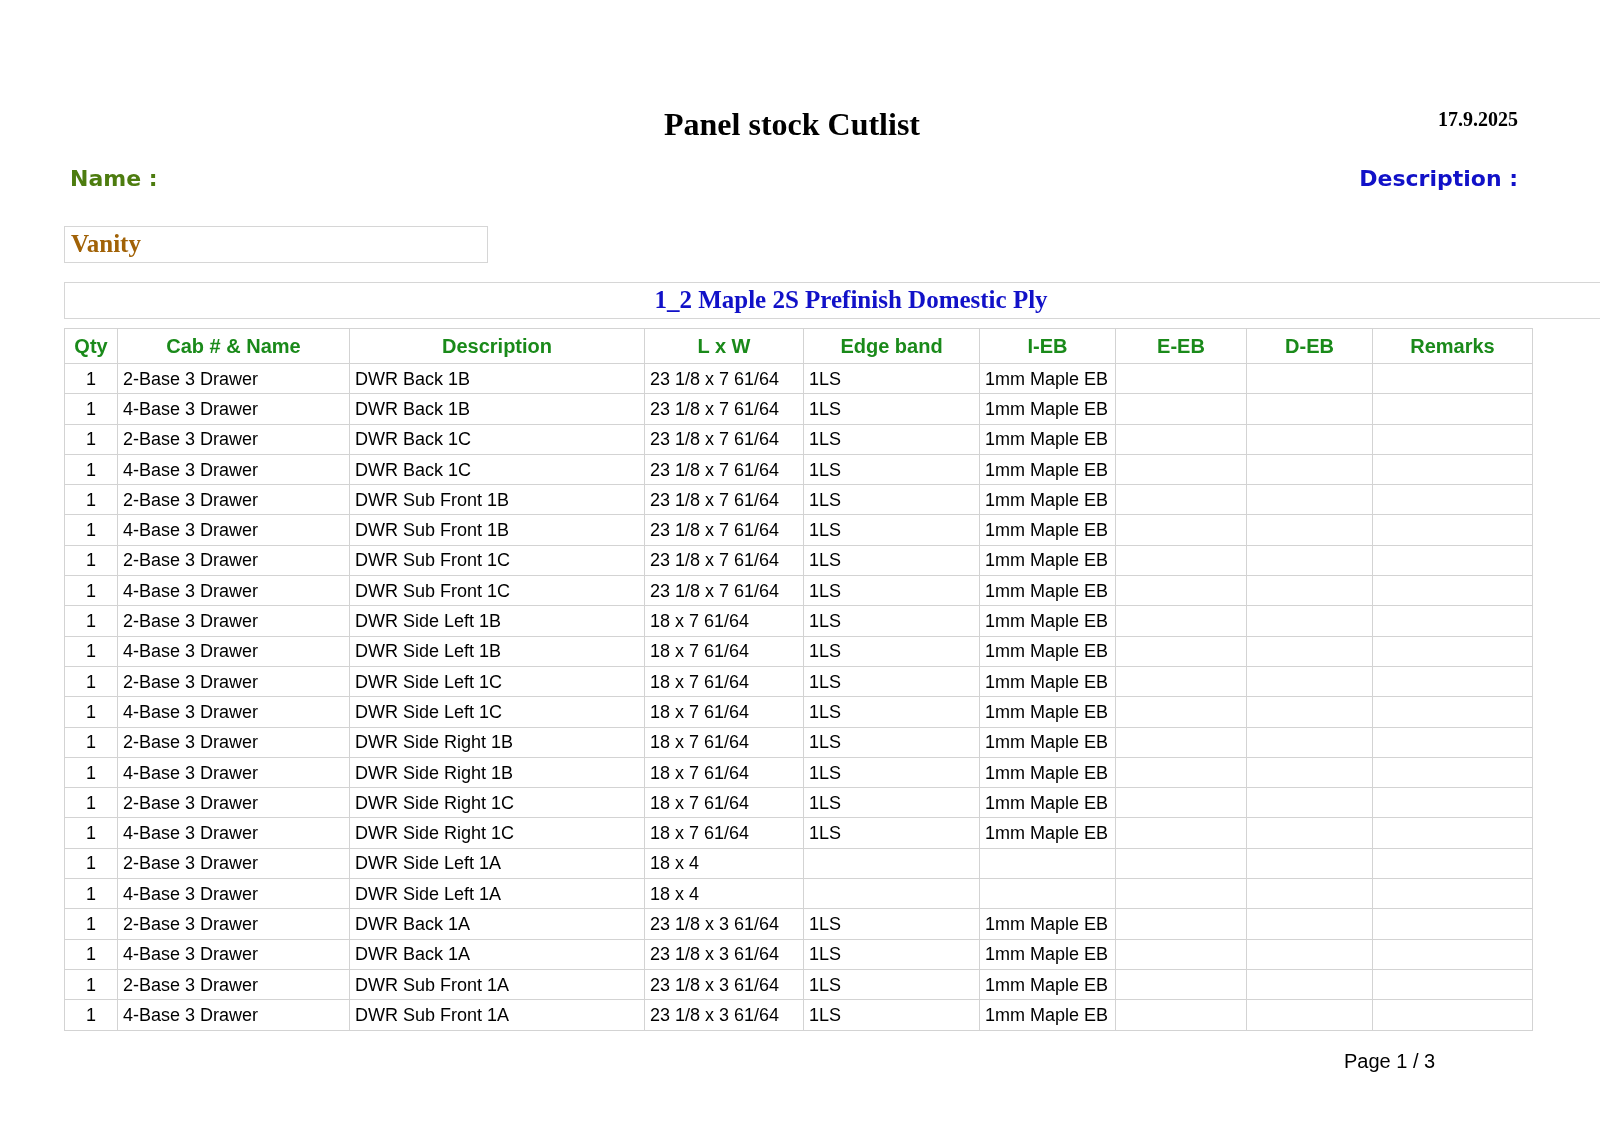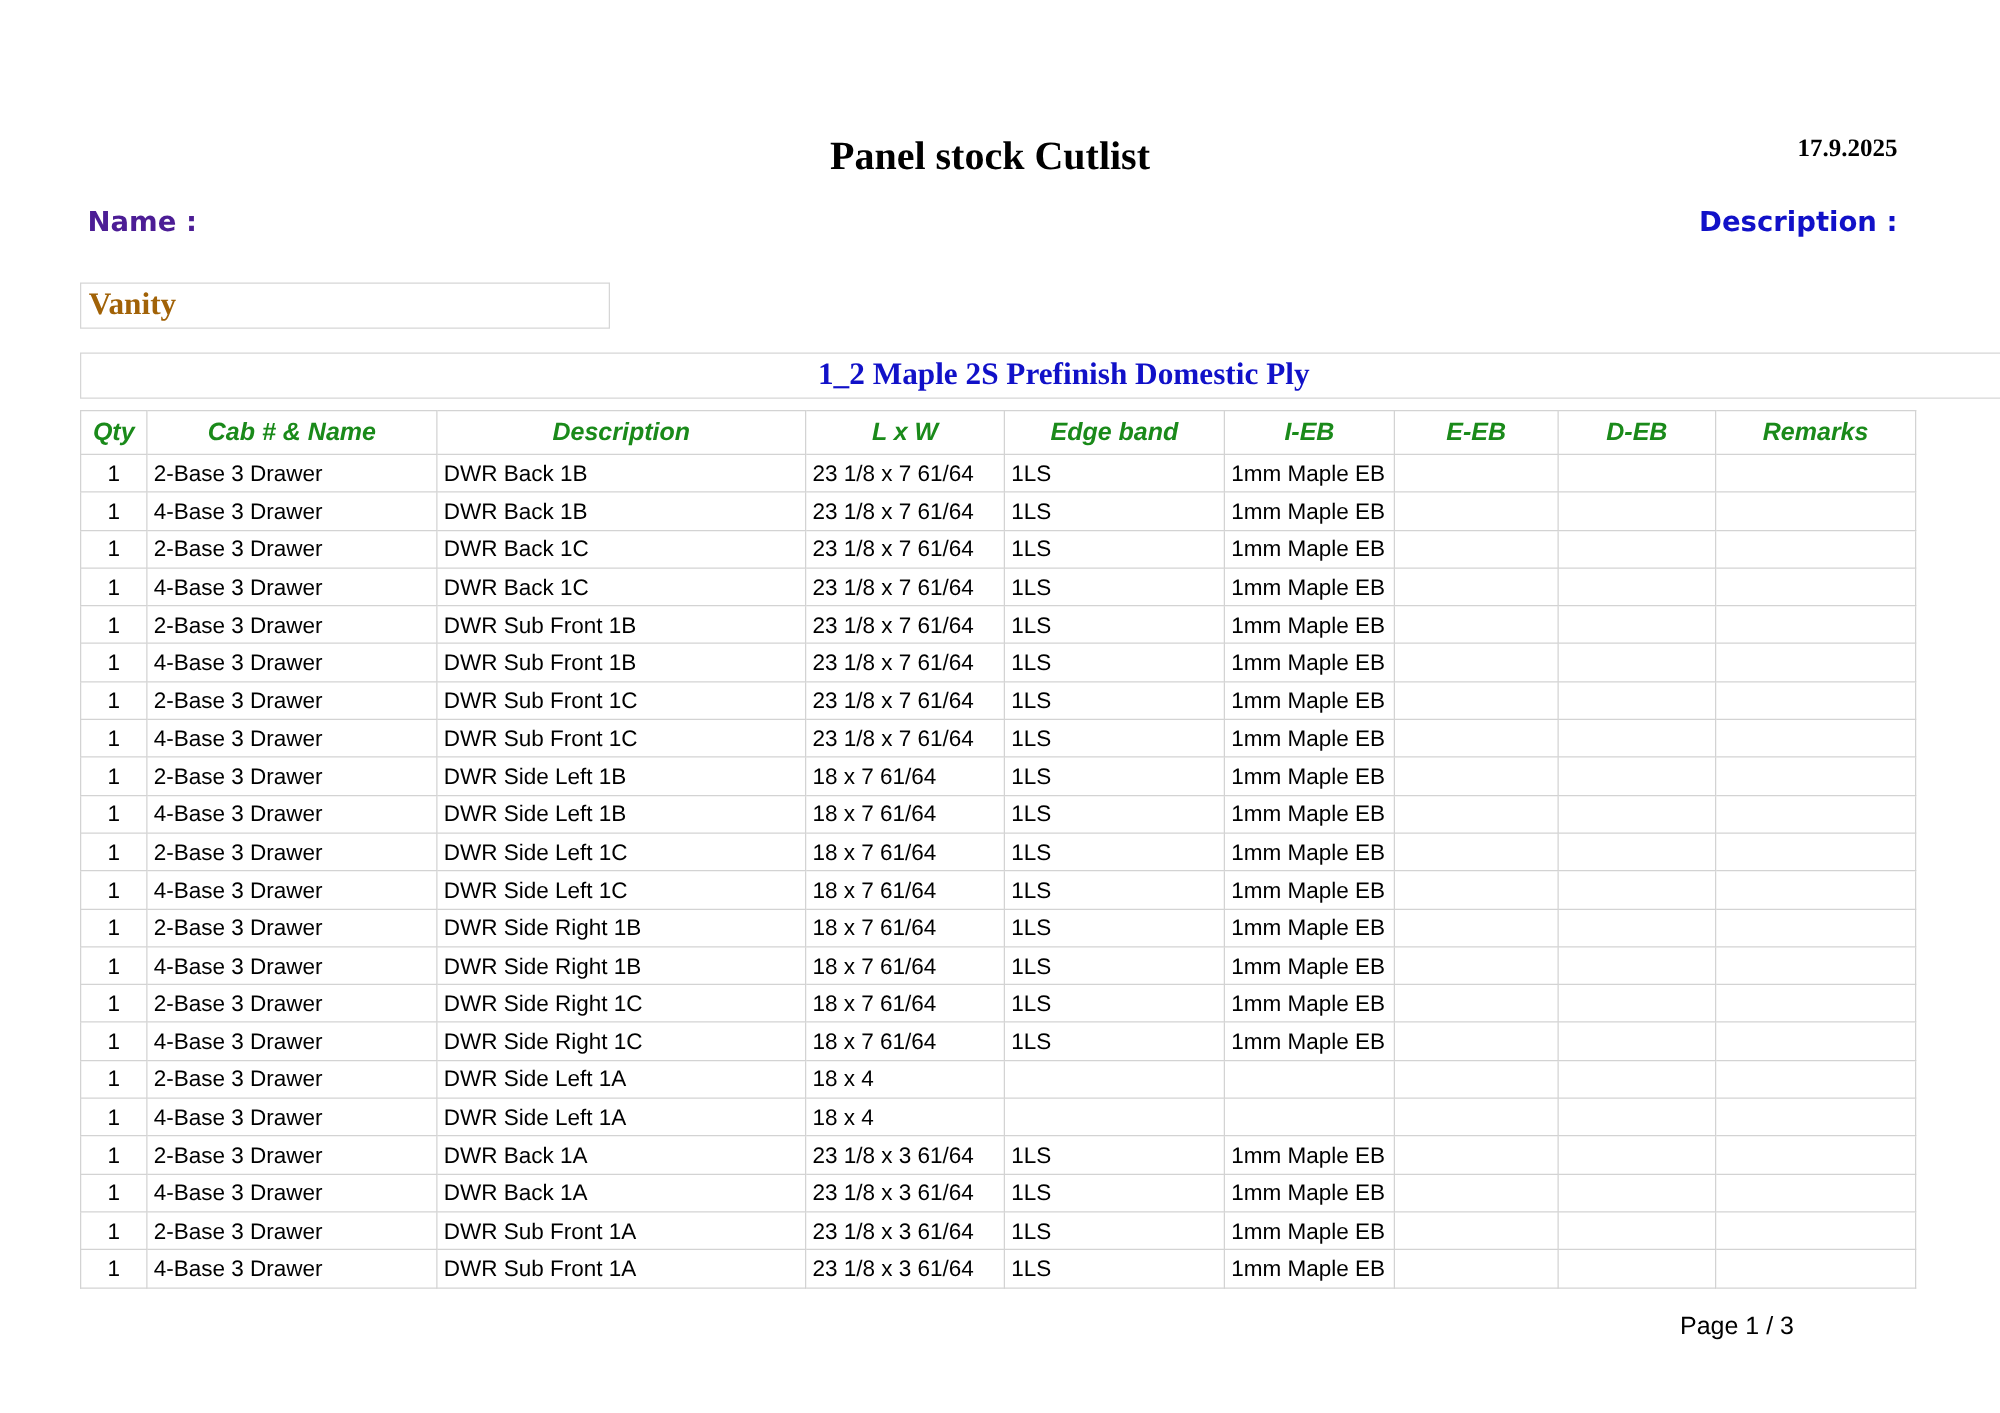--- a/index.html
+++ b/index.html
@@ -1,29 +1,29 @@
 <!DOCTYPE html>
 <html><head>
 <meta charset="utf-8">
 <style>
   * { box-sizing: border-box; margin: 0; padding: 0; }
   html, body { width: 1600px; height: 1130px; background: #ffffff; overflow: hidden; }
   body { position: relative; font-family: "Liberation Sans", sans-serif; color: #000; }
 
   .date { position: absolute; right: 82px; top: 68px; font-family: "Liberation Serif", serif; font-weight: bold; font-size: 20px; margin-top: 40px; }
   .title { position: absolute; left: 0; width: 1584px; top: 106px; text-align: center; font-family: "Liberation Serif", serif; font-weight: bold; font-size: 32px; }
-  .name-label { position: absolute; left: 70px; top: 166px; font-family: "DejaVu Sans", sans-serif; font-weight: bold; font-size: 22px; color: #4c1d95; }
+  .name-label { position: absolute; left: 70px; top: 166px; font-family: "DejaVu Sans", sans-serif; font-weight: bold; font-size: 22px; color: #4d7c0f; }
   .desc-label { position: absolute; right: 82px; top: 166px; font-family: "DejaVu Sans", sans-serif; font-weight: bold; font-size: 22px; color: #1111c8; text-align: right; }
 
   .project-box { position: absolute; left: 64px; top: 226px; width: 424px; height: 37px; border: 1.5px solid #d6d6d6; padding-left: 6px; font-family: "Liberation Serif", serif; font-weight: bold; font-size: 25px; color: #a16207; line-height: 34px; }
   .material-box { position: absolute; left: 64px; top: 282px; width: 1574px; height: 37px; border: 1.5px solid #d6d6d6; text-align: center; font-family: "Liberation Serif", serif; font-weight: bold; font-size: 25px; color: #1111c8; line-height: 34px; }
 
   table.cutlist { position: absolute; left: 64px; top: 328px; width: 1468px; border-collapse: collapse; table-layout: fixed; font-family: "Liberation Sans", sans-serif; font-size: 18px; }
   table.cutlist th, table.cutlist td { border: 1.5px solid #d3d3d3; white-space: nowrap; overflow: hidden; }
-  table.cutlist th { height: 35px; color: #1a8a1a; font-style: italic; font-weight: bold; font-size: 20px; text-align: center; }
+  table.cutlist th { height: 35px; color: #1a8a1a; font-weight: bold; font-size: 20px; text-align: center; }
   table.cutlist td { height: 30.3px; padding-left: 5px; padding-top: 1px; }
   table.cutlist td.qty { text-align: center; padding-left: 0; }
 
   .page-num { position: absolute; left: 1344px; top: 1050px; font-family: "Liberation Sans", sans-serif; font-size: 20px; }
 </style>
 </head>
 <body>
 
 <div class="date">17.9.2025</div>
 <div class="title">Panel stock Cutlist</div>

